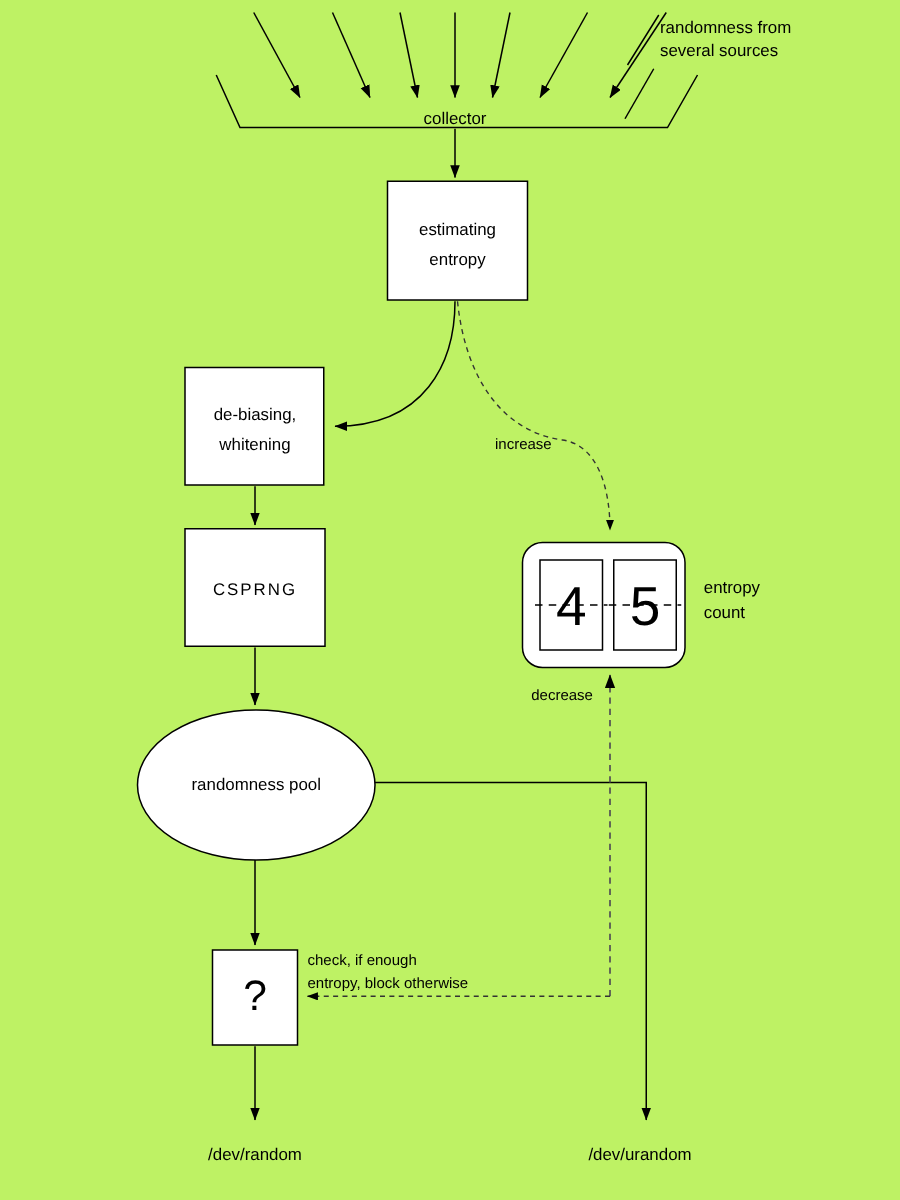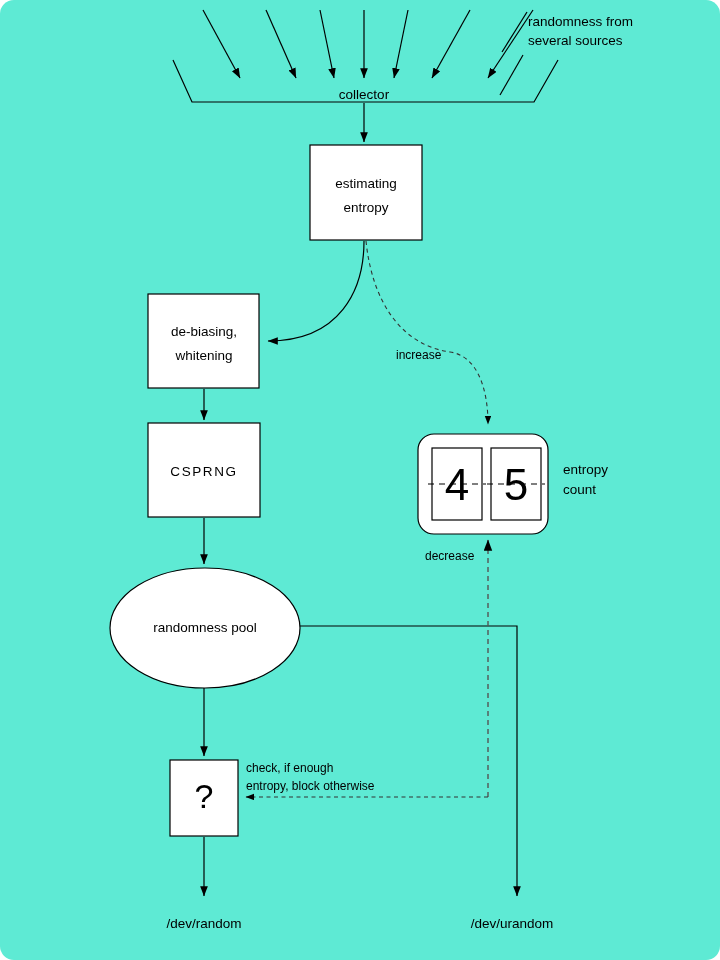--- a/index.html
+++ b/index.html
@@ -11,22 +11,21 @@
     width: 720px;
     height: 960px;
     overflow: hidden;
     font-family: "Liberation Sans", sans-serif;
     color: #000000;
   }
   #diagram-root {
     position: relative;
     width: 720px;
     height: 960px;
-    background: #5eead4;
-    border-radius: 14px;
+    background: #bef264;
   }
   svg#flow {
     position: absolute;
     top: 0;
     left: 0;
     width: 720px;
     height: 960px;
   }
   .shape-stroke {
     fill: none;

